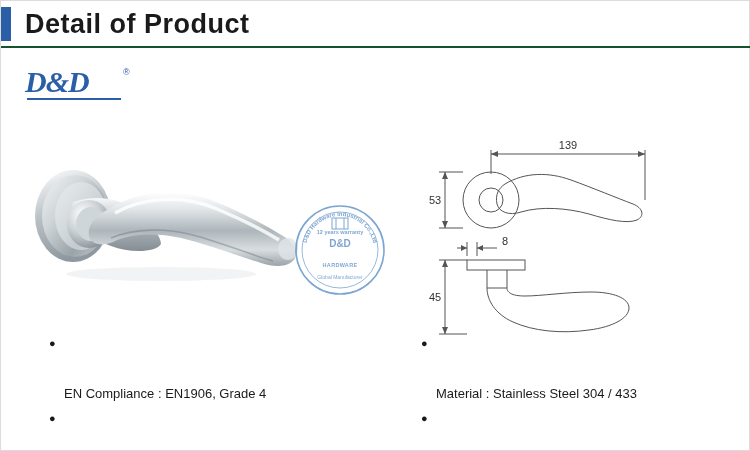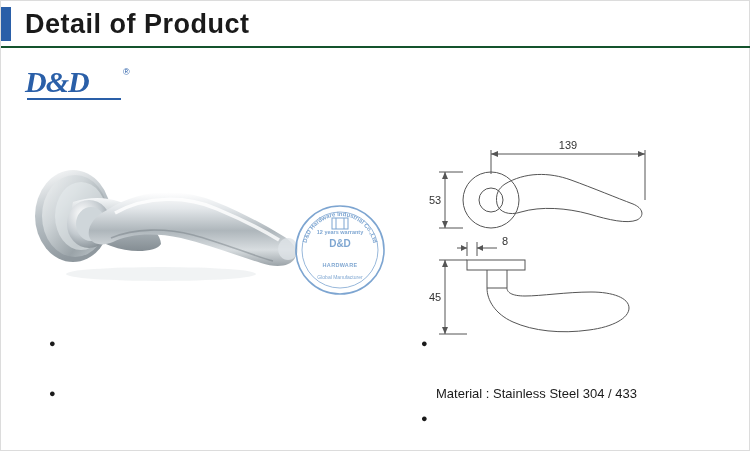--- a/index.html
+++ b/index.html
@@ -332,20 +332,21 @@
       <text class="dim-label" x="147" y="11" text-anchor="middle">139</text>
       <text class="dim-label" x="14" y="66" text-anchor="middle">53</text>
       <text class="dim-label" x="84" y="107" text-anchor="middle">8</text>
       <text class="dim-label" x="14" y="163" text-anchor="middle">45</text>
     </svg>
   </div>
 
   <div class="spec-col-left">
     <div class="spec-item">
       <span class="bullet">●</span>
+      <span>EN Compliance : EN1906, Grade 4</span>
     </div>
     <div class="spec-item">
       <span class="bullet">●</span>
       
     </div>
 
   </div>
 
   <div class="spec-col-right">
     <div class="spec-item">

